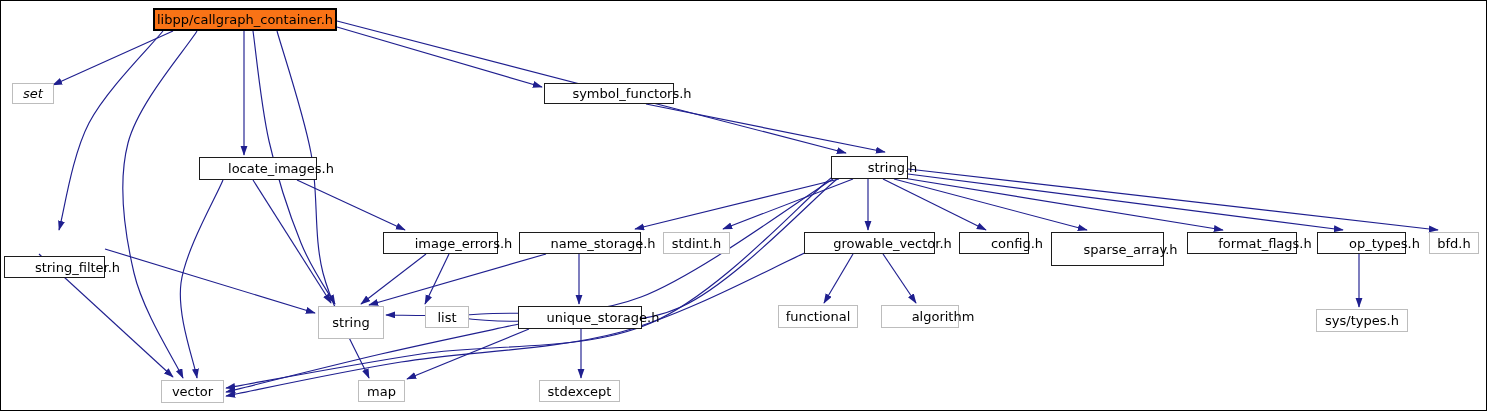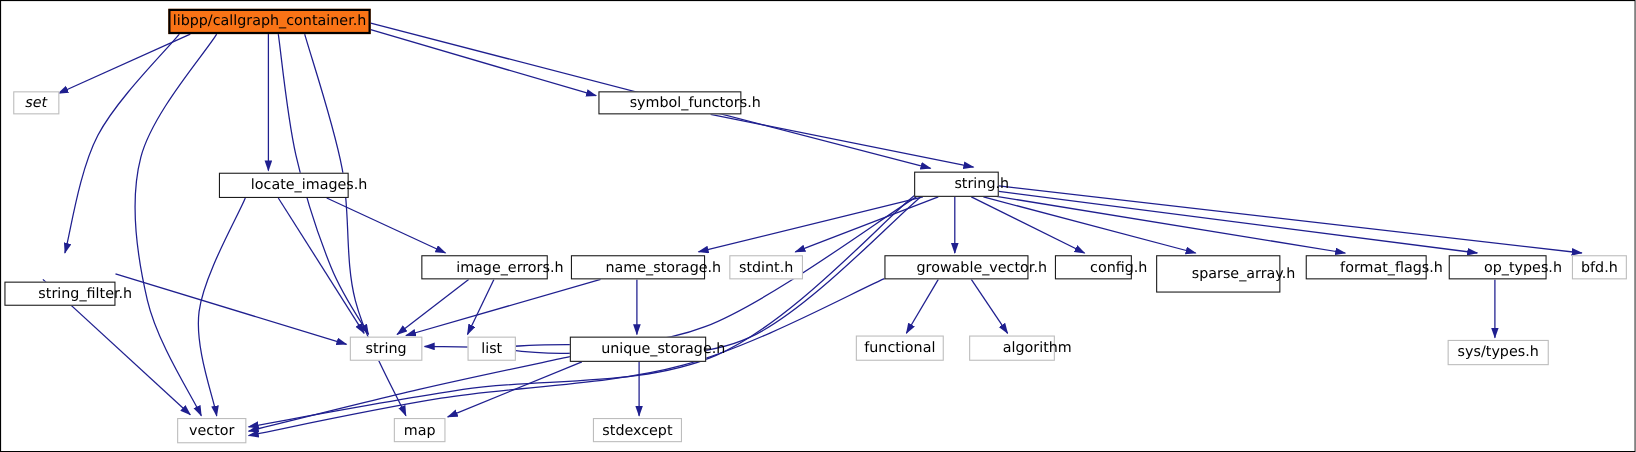--- a/index.html
+++ b/index.html
@@ -85,21 +85,21 @@
       <div class="node internal" style="left: 3px; top: 231px; width: 101px; height: 22px; margin-top: 24px;">string_filter.h</div>
       <div class="node internal" style="left: 382px; top: 231px; width: 115px; height: 22px;">image_errors.h</div>
       <div class="node internal" style="left: 518px; top: 231px; width: 122px; height: 22px;">name_storage.h</div>
       <div class="node external" style="left: 662px; top: 231px; width: 67px; height: 22px;">stdint.h</div>
       <div class="node internal" style="left: 803px; top: 231px; width: 131px; height: 22px;">growable_vector.h</div>
       <div class="node internal" style="left: 958px; top: 231px; width: 70px; height: 22px;">config.h</div>
       <div class="node internal" style="left: 1050px; top: 231px; width: 113px; height: 34px; text-align: center;">sparse_array.h</div>
       <div class="node internal" style="left: 1186px; top: 231px; width: 110px; height: 22px;">format_flags.h</div>
       <div class="node internal" style="left: 1316px; top: 231px; width: 89px; height: 22px;">op_types.h</div>
       <div class="node external" style="left: 1428px; top: 231px; width: 50px; height: 22px;">bfd.h</div>
-      <div class="node external" style="left: 317px; top: 305px; width: 66px; height: 22px;">string</div>
+      <div class="node external" style="left: 317px; top: 305px; width: 66px; height: 33px;">string</div>
       <div class="node external" style="left: 400px; top: 305px; width: 44px; height: 22px; margin-left: 24px;">list</div>
       <div class="node internal" style="left: 517px; top: 305px; width: 124px; height: 23px;">unique_storage.h</div>
       <div class="node external" style="left: 777px; top: 304px; width: 80px; height: 23px;">functional</div>
       <div class="node external" style="left: 880px; top: 304px; width: 78px; height: 23px; padding-left: 48px;">algorithm</div>
       <div class="node external" style="left: 1315px; top: 308px; width: 92px; height: 23px;">sys/types.h</div>
       <div class="node external" style="left: 160px; top: 379px; width: 63px; height: 23px;">vector</div>
       <div class="node external" style="left: 357px; top: 379px; width: 47px; height: 22px;">map</div>
       <div class="node external" style="left: 538px; top: 379px; width: 81px; height: 22px;">stdexcept</div>
     </div>
 </div>

